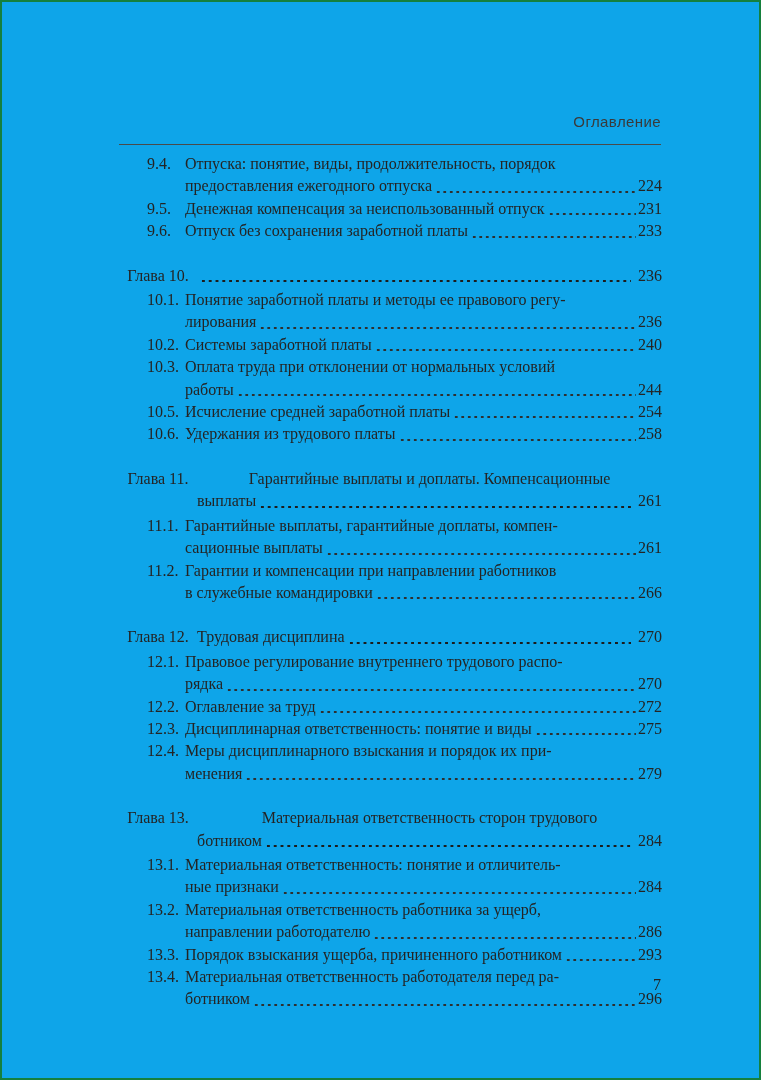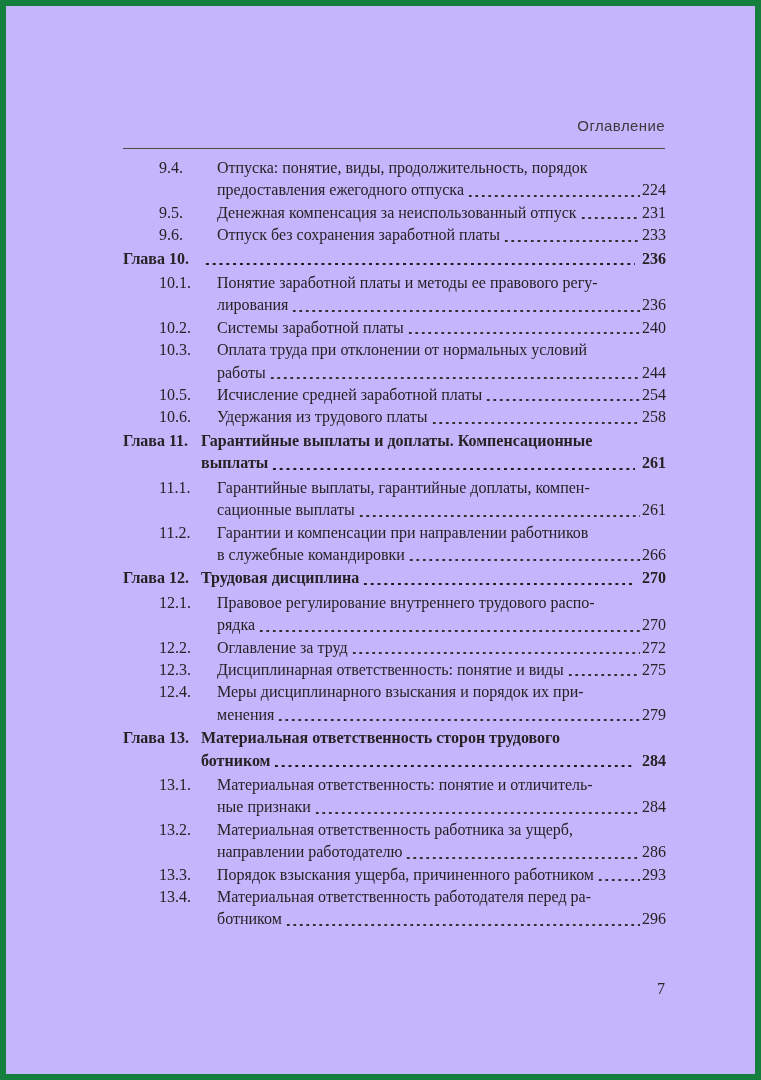--- a/index.html
+++ b/index.html
@@ -4,23 +4,23 @@
 <style>
   html, body {
     margin: 0;
     padding: 0;
     background: #ffffff;
   }
   .page {
     position: relative;
     width: 761px;
     height: 1080px;
-    background: #c4b5fd;
+    background: #0ea5e9;
     box-sizing: border-box;
-    border: 6px solid #15803d;
+    border: 2px solid #15803d;
     font-family: "Liberation Serif", serif;
     color: #242424;
     overflow: hidden;
   }
   .running-head {
     position: absolute;
     top: 111px;
     left: 117px;
     width: 542px;
     text-align: right;
@@ -38,26 +38,27 @@
   }
   .toc {
     position: absolute;
     top: 151px;
     left: 117px;
     width: 543px;
     font-size: 16px;
     line-height: 22.4px;
   }
   .entry { display: flex; }
-  .entry.sub { margin-left: 36px; gap: 20px; }
+  .entry.sub { margin-left: 28px; }
   .entry.sub .num { width: 38px; flex: none; }
   .entry.chapter {
-    font-weight: bold;
-    margin-top: 1px;
+    font-weight: normal;
+    margin-top: 22px;
     margin-bottom: 2px;
+    text-align: center;
   }
   .entry.chapter .num { width: 78px; flex: none; }
   .body { flex: 1; min-width: 0; }
   .line { white-space: nowrap; }
   .line.last { display: flex; }
   .txt { flex: none; }
   .dots {
     flex: 1;
     margin: 0 2px 0 3px;
     background-image: radial-gradient(circle, #2e2e2e 1.05px, rgba(0,0,0,0) 1.3px);

